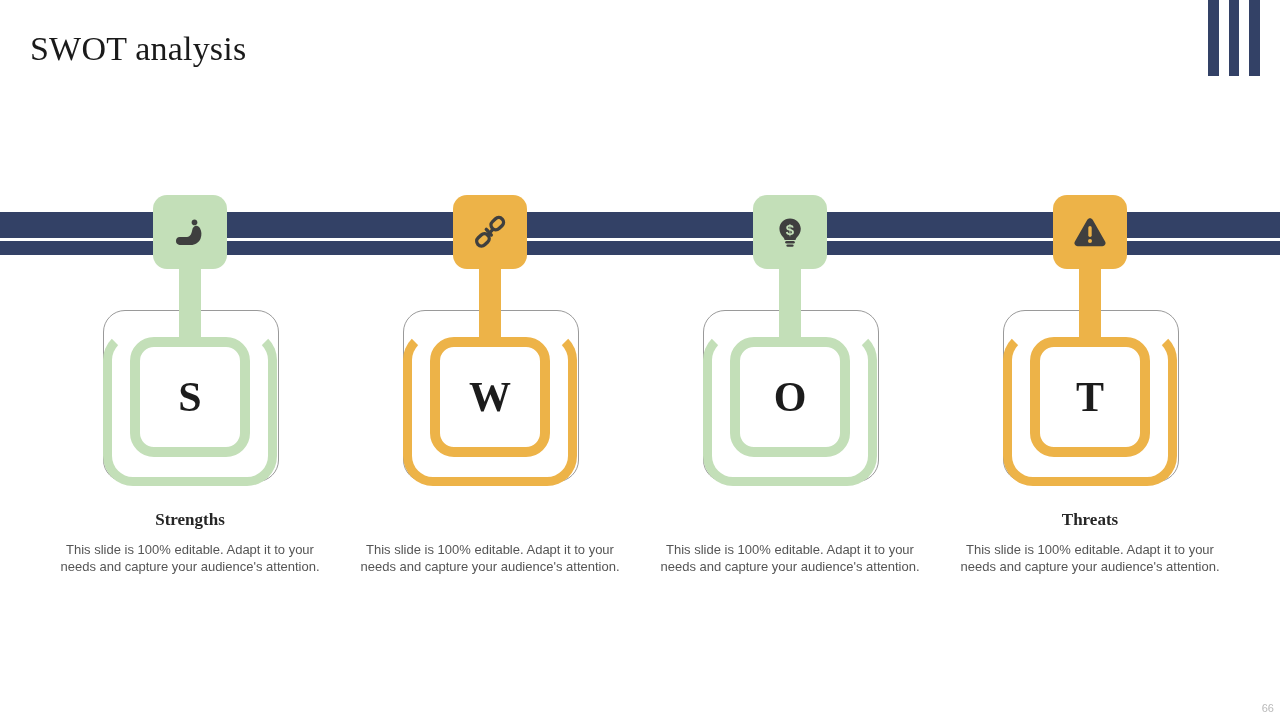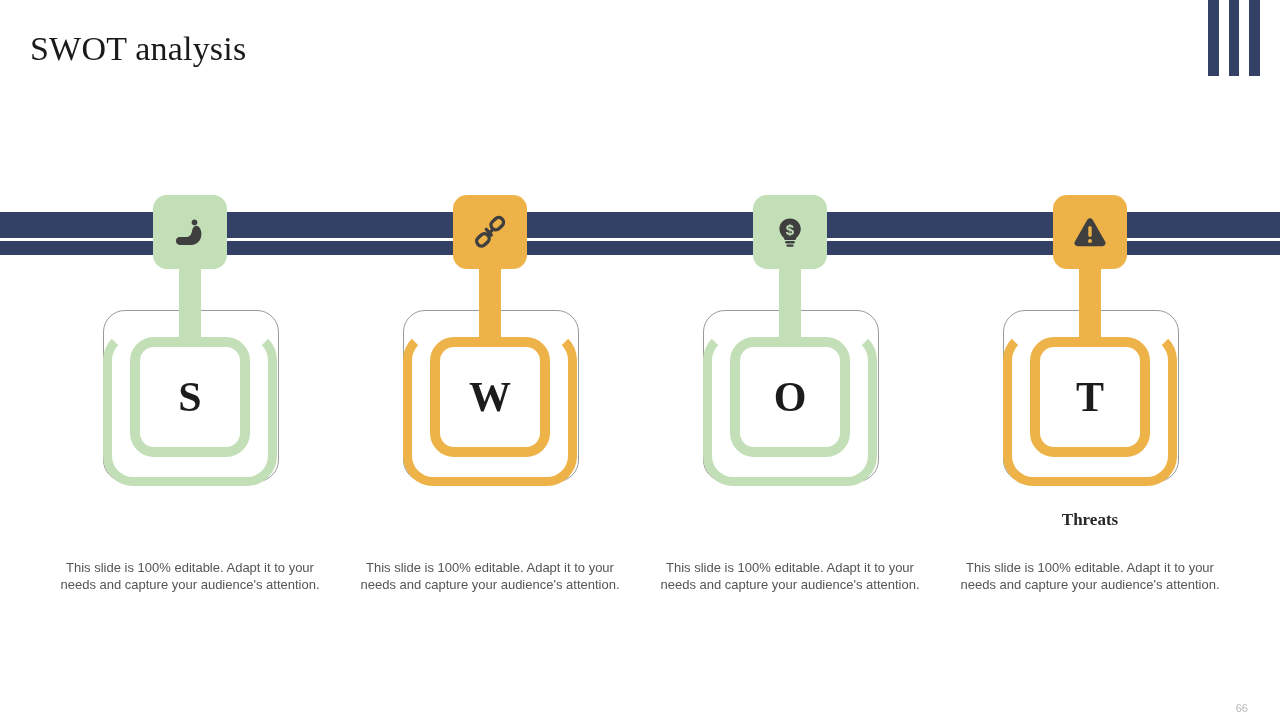--- a/index.html
+++ b/index.html
@@ -165,27 +165,26 @@
   .col-body {
     position: absolute;
     top: 541px;
     left: 10px;
     width: 280px;
     text-align: center;
     font-family: "Liberation Sans", sans-serif;
     font-size: 13px;
     line-height: 17px;
     color: #555555;
-    margin-top: 18px;
   }
 
   
   .page-number {
     position: absolute;
-    right: 32px;
+    right: 6px;
     bottom: 6px;
     font-family: "Liberation Sans", sans-serif;
     font-size: 11px;
     color: #b9b9b9;
   }
 </style>
 </head>
 <body>
 
 <div class="page-title">SWOT analysis</div>
@@ -207,20 +206,21 @@
       <svg width="40" height="40" viewBox="0 0 40 40" aria-hidden="true">
         <path d="M24.5 7.5c-1.6 0-2.9 1.3-2.9 2.9 0 1.6 1.3 2.9 2.9 2.9s2.9-1.3 2.9-2.9c0-1.6-1.3-2.9-2.9-2.9z" fill="#3f3f3f"></path>
         <path d="M25.8 13.8c-1.9 0.5-3.1 2.0-3.5 3.9-0.5 2.4-1.0 4.5-2.3 5.9-1.0 1.1-2.5 1.5-4.2 1.5H9.6c-2.0 0-3.6 1.6-3.6 3.6v0.6c0 2.0 1.6 3.6 3.6 3.6h11.1c4.5 0 8.3-2.6 9.9-6.5 1.3-3.2 1.1-7.1-0.6-10.1-0.9-1.6-2.6-2.9-4.2-2.5z" fill="#3f3f3f"></path>
       </svg>
     </div>
     <div class="outline-card"></div>
     <div class="outer-ring" style="border-color:#c3dfb8;"></div>
     <div class="letter-box" style="border-color:#c3dfb8;">
       <span class="letter">S</span>
     </div>
+    <div class="col-heading">Strengths</div>
     <div class="col-body">This slide is 100% editable. Adapt it to your needs and capture your audience's attention.</div>
   </div>
 
   <div class="swot-col" style="left:340px;">
     <div class="stem" style="background:#edb348;"></div>
     <div class="icon-tile" style="background:#edb348;">
       <svg width="40" height="40" viewBox="0 0 40 40" aria-hidden="true">
         <g fill="none" stroke="#3f3f3f" stroke-width="3.4" stroke-linecap="round" stroke-linejoin="round">
           <rect x="20.5" y="7.0" width="13.5" height="9.5" rx="4.7" transform="rotate(-43 27.2 11.7)"></rect>
           <rect x="6.2" y="23.2" width="13.5" height="9.5" rx="4.7" transform="rotate(-43 12.9 27.9)"></rect>

